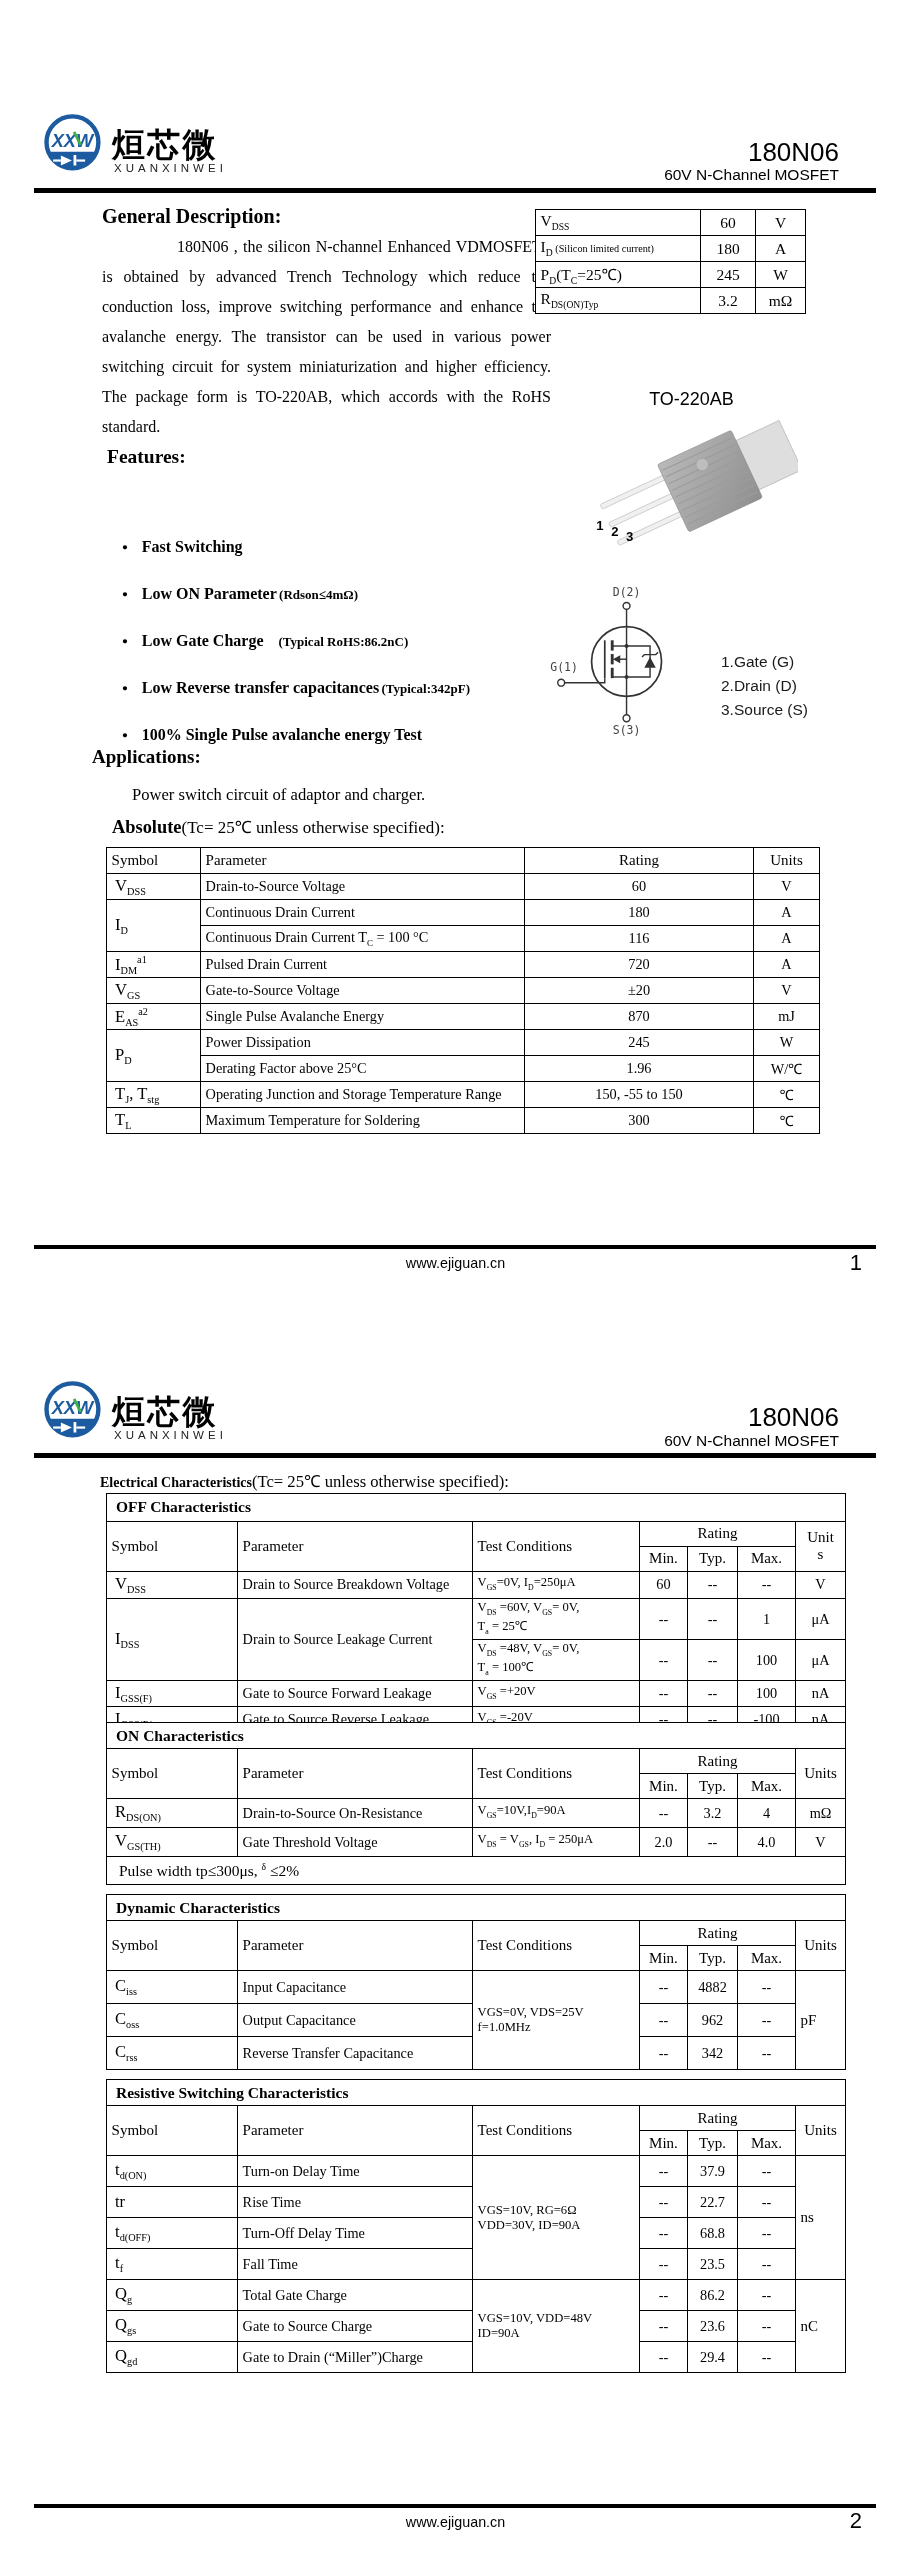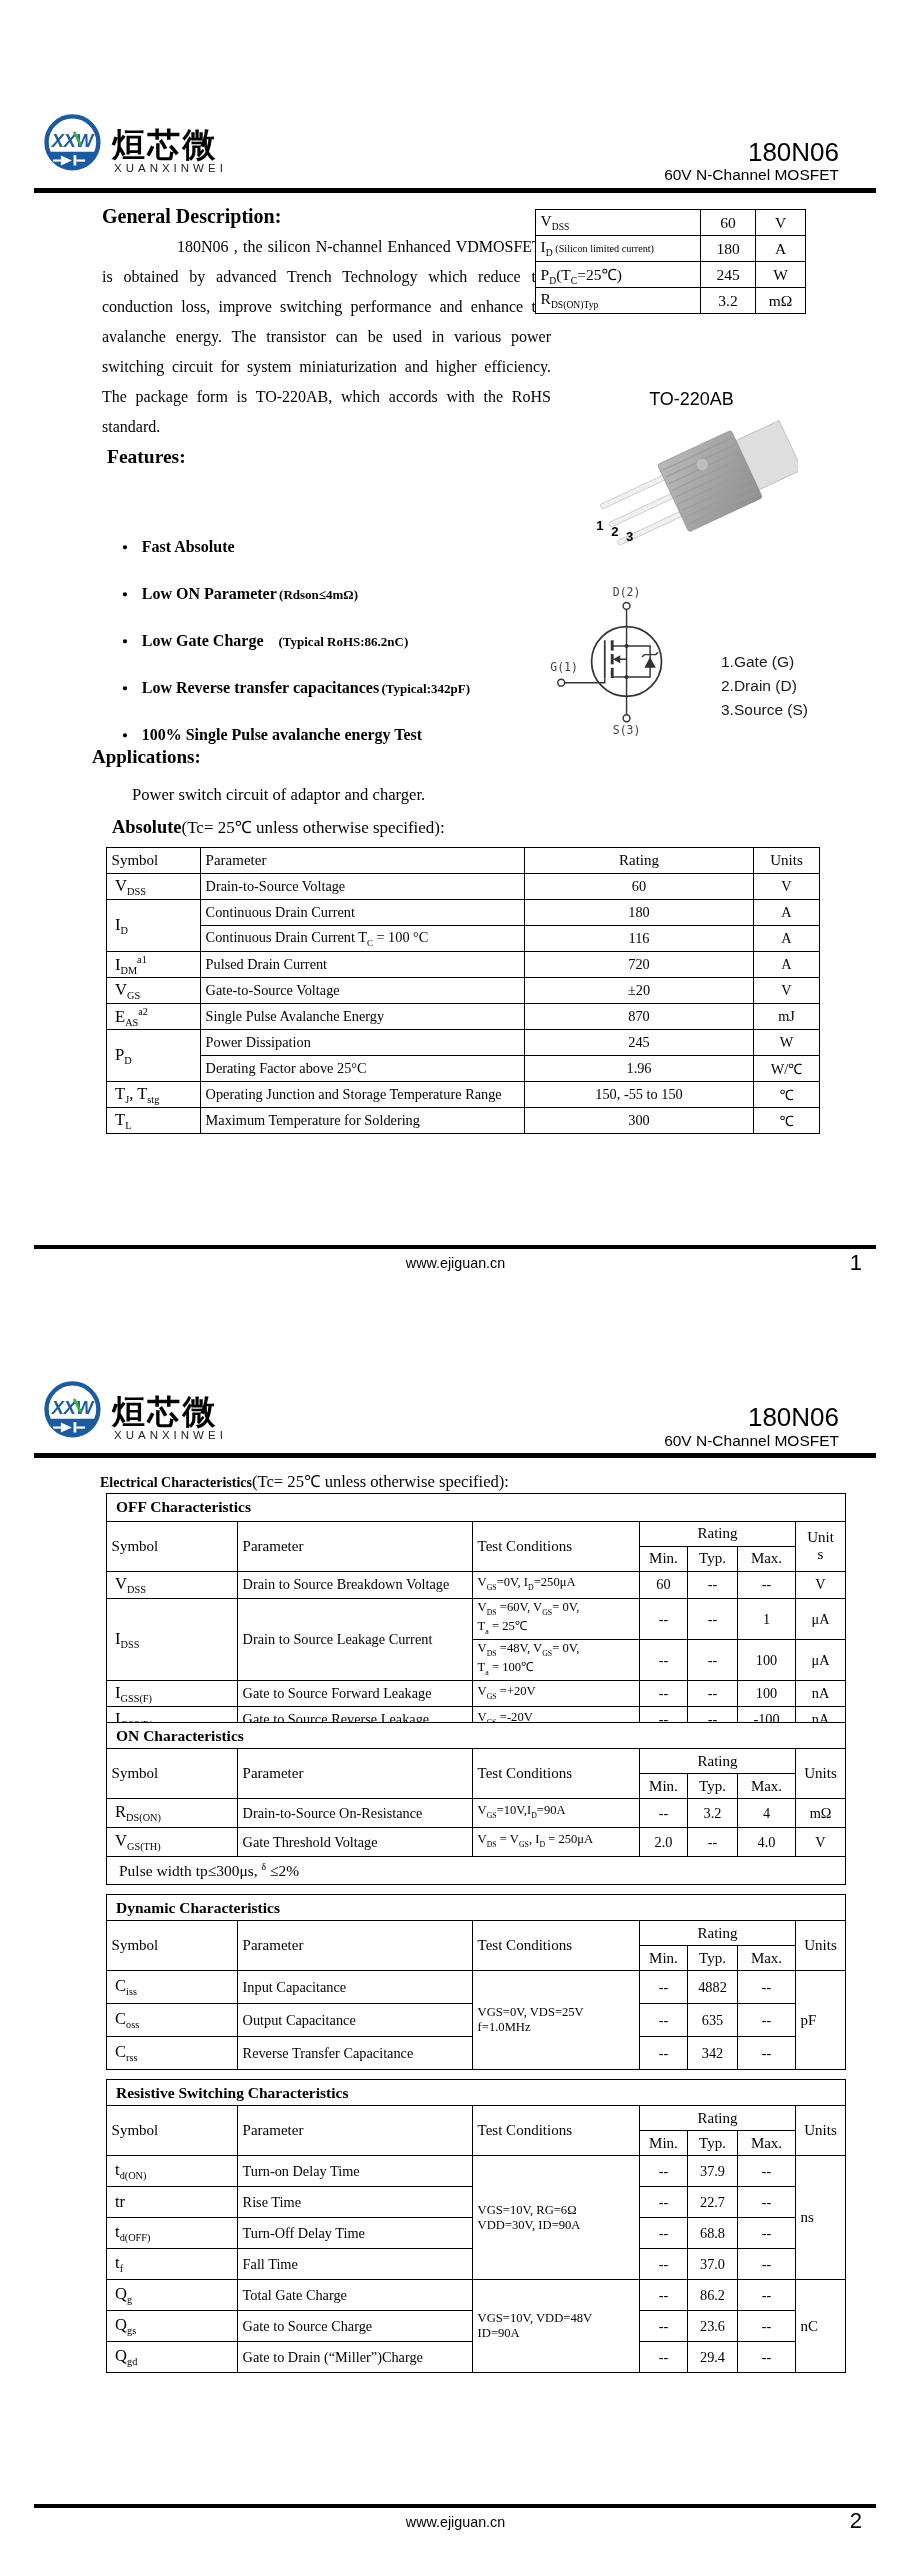--- a/index.html
+++ b/index.html
@@ -117,21 +117,21 @@
         <line x1="99" y1="152" x2="233" y2="152"></line>
       </g>
       <circle cx="166" cy="68" r="11" fill="#bdbdbd" stroke="#999"></circle>
     </g>
     <text x="18" y="202" font-family="Liberation Sans, sans-serif" font-size="23" font-weight="bold">1</text>
     <text x="44" y="212" font-family="Liberation Sans, sans-serif" font-size="23" font-weight="bold">2</text>
     <text x="70" y="222" font-family="Liberation Sans, sans-serif" font-size="23" font-weight="bold">3</text>
   </svg>
 
   <div class="ab h1" style="left:107px;top:446px">Features:</div>
-  <div class="ab feat" style="top:538px"><span class="bu">●</span><span>Fast Absolute</span><span class="fd"></span></div>
+  <div class="ab feat" style="top:538px"><span class="bu">●</span><span>Fast Switching</span><span class="fd"></span></div>
   <div class="ab feat" style="top:585px"><span class="bu">●</span><span>Low ON Parameter</span><span class="fd">(Rdson≤4mΩ)</span></div>
   <div class="ab feat" style="top:632px"><span class="bu">●</span><span>Low Gate Charge</span><span class="fd" style="margin-left:15px">(Typical RoHS:86.2nC)</span></div>
   <div class="ab feat" style="top:679px"><span class="bu">●</span><span>Low Reverse transfer capacitances</span><span class="fd">(Typical:342pF)</span></div>
   <div class="ab feat" style="top:726px"><span class="bu">●</span><span>100% Single Pulse avalanche energy Test</span><span class="fd"></span></div>
 
   <svg class="ab" style="left:548px;top:584px" width="172" height="155" viewBox="0 0 300 270">
     <g stroke="#333" stroke-width="2.5" fill="none">
       <circle cx="137" cy="135" r="61" stroke-width="3"></circle>
       <circle cx="137" cy="38" r="6"></circle>
       <line x1="137" y1="44" x2="137" y2="108"></line>
@@ -424,21 +424,21 @@
       <td class="tc" rowspan="3"><span>VGS=0V,  VDS=25V</span><br><span>f=1.0MHz</span></td>
       <td class="c">--</td>
       <td class="c">4882</td>
       <td class="c">--</td>
       <td class="uc" rowspan="3">pF</td>
     </tr>
     <tr style="height:33px">
       <td class="sym"><span>C</span><sub>oss</sub></td>
       <td>Output Capacitance</td>
       <td class="c">--</td>
-      <td class="c">635</td>
+      <td class="c">962</td>
       <td class="c">--</td>
     </tr>
     <tr style="height:33px">
       <td class="sym"><span>C</span><sub>rss</sub></td>
       <td>Reverse Transfer Capacitance</td>
       <td class="c">--</td>
       <td class="c">342</td>
       <td class="c">--</td>
     </tr>
   </tbody>
@@ -490,21 +490,21 @@
       <td class="sym"><span>t</span><sub>d(OFF)</sub></td>
       <td>Turn-Off Delay Time</td>
       <td class="c">--</td>
       <td class="c">68.8</td>
       <td class="c">--</td>
     </tr>
     <tr style="height:31px">
       <td class="sym"><span>t</span><sub>f</sub></td>
       <td>Fall Time</td>
       <td class="c">--</td>
-      <td class="c">37.0</td>
+      <td class="c">23.5</td>
       <td class="c">--</td>
     </tr>
     <tr style="height:31px">
       <td class="sym"><span>Q</span><sub>g</sub></td>
       <td>Total Gate Charge</td>
       <td class="tc" rowspan="3"><span>VGS=10V,  VDD=48V</span><br><span>ID=90A</span></td>
       <td class="c">--</td>
       <td class="c">86.2</td>
       <td class="c">--</td>
       <td class="uc" rowspan="3">nC</td>

